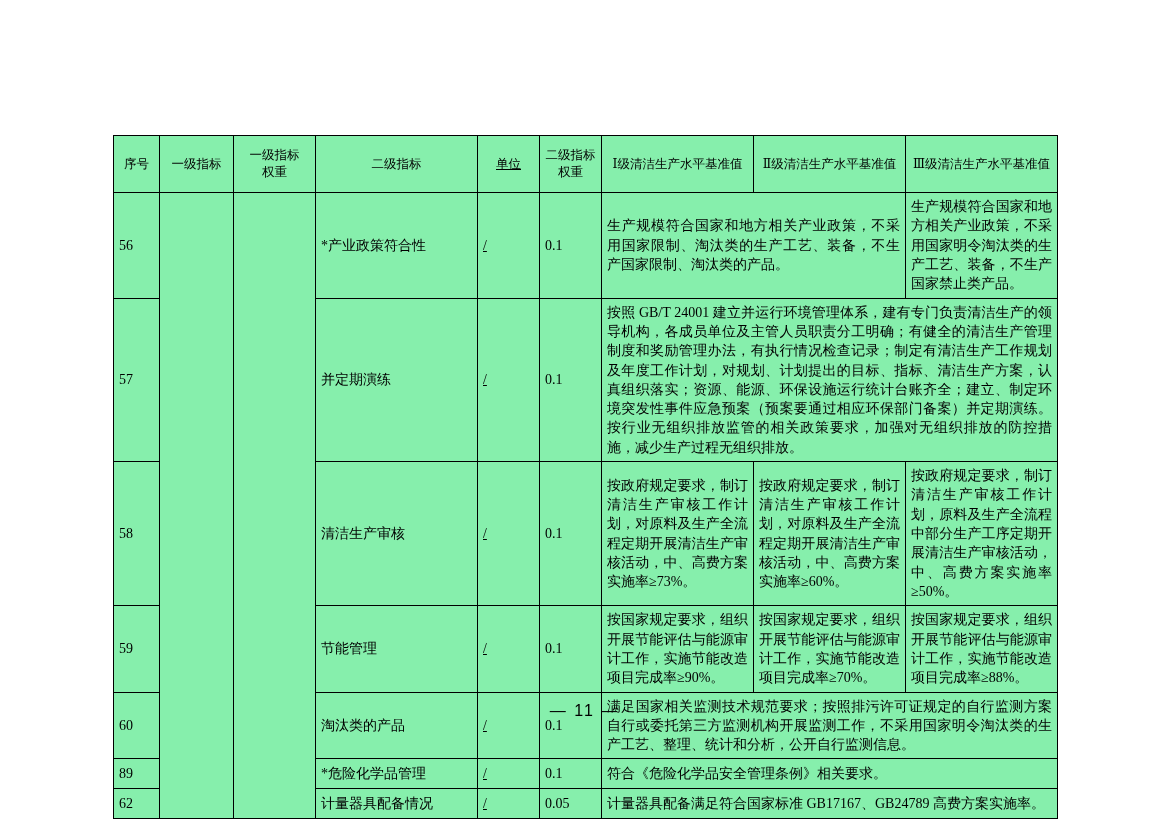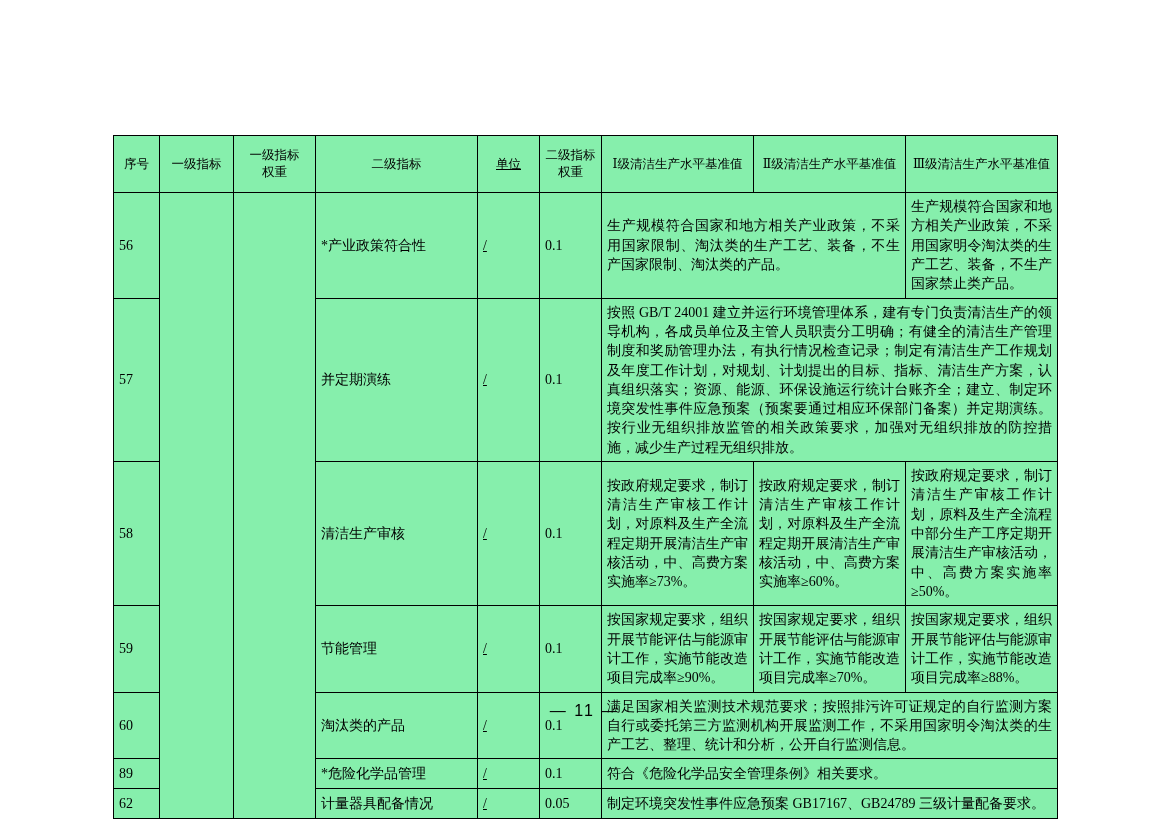--- a/index.html
+++ b/index.html
@@ -173,21 +173,21 @@
           <td class="c-unit center-text">/</td>
           <td class="c-l2w center-text num">0.1</td>
           <td class="center-text" colspan="3">符合《危险化学品安全管理条例》相关要求。</td>
         </tr>
 
         <tr style="height:30px;">
           <td class="c-seq center-text num">62</td>
           <td class="c-l2 center-text">计量器具配备情况</td>
           <td class="c-unit center-text">/</td>
           <td class="c-l2w center-text num">0.05</td>
-          <td class="center-text" colspan="3">制定环境突发性事件应急预案 GB17167、GB24789 三级计量配备要求。</td>
+          <td class="center-text" colspan="3">计量器具配备满足符合国家标准 GB17167、GB24789 高费方案实施率。</td>
         </tr>
 
       </tbody>
     </table>
   </div>
 
   <div class="pagenum">— 11 —</div>
 
 </div>
 

